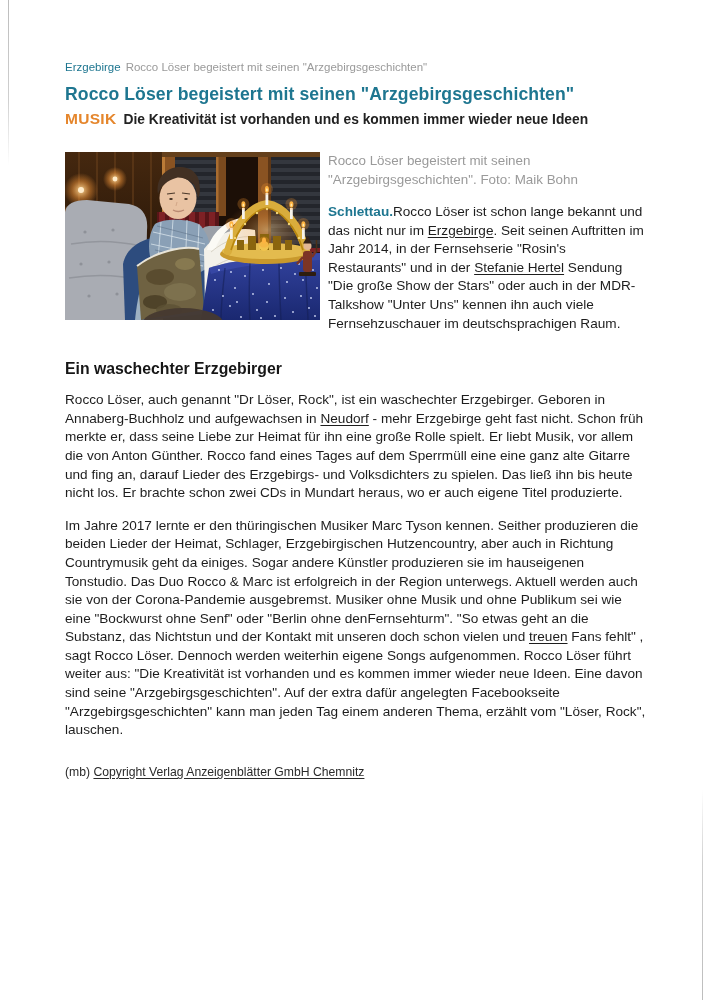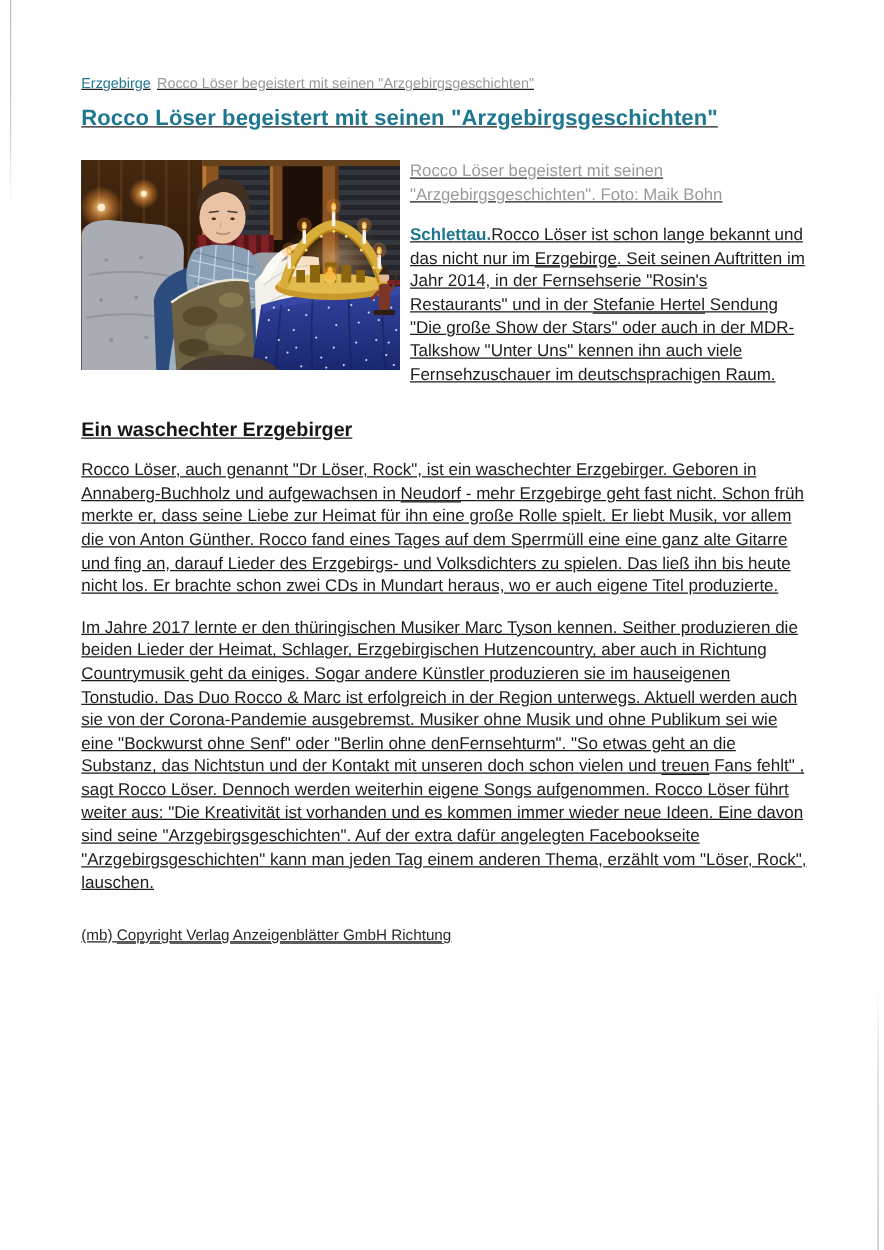--- a/index.html
+++ b/index.html
@@ -11,21 +11,21 @@
   html,body{margin:0;padding:0;background:#ffffff;}
   body{
     width:707px;height:1000px;position:relative;overflow:hidden;
     font-family:"Liberation Sans","DejaVu Sans",sans-serif;
     -webkit-font-smoothing:antialiased;
   }
   .scan-edge-left{position:absolute;left:8px;top:0;width:1px;height:165px;
     background:linear-gradient(#bdbdbd,#cfcfcf 60%,rgba(255,255,255,0));}
   .scan-edge-right{position:absolute;right:4px;bottom:0;width:1px;height:210px;
     background:linear-gradient(rgba(255,255,255,0),#cfcfcf 35%,#bdbdbd);}
-  .content{position:absolute;left:65px;top:60px;width:581px;color:var(--text-dark);text-decoration:underline;}
+  .content{position:absolute;left:65px;top:60px;width:581px;color:var(--text-dark);}
   
   .breadcrumb{font-size:11.5px;line-height:15px;color:var(--text-gray);}
   .breadcrumb .crumb-section{color:var(--accent-teal);margin-right:5px;}
   h1.headline{font-size:17.6px;line-height:21px;font-weight:bold;color:var(--accent-teal);
     margin:9px 0 5px 0;letter-spacing:0.1px;}
   .kicker{font-size:13.8px;line-height:18px;font-weight:bold;color:#222;}
   .kicker .kicker-category{color:var(--accent-orange);font-size:15.5px;margin-right:7px;letter-spacing:0.3px;}
   .published{font-size:12.3px;color:var(--text-gray);margin-top:7px;}
   
   article{margin-top:21px;font-size:13.6px;line-height:18.6px;}
@@ -48,20 +48,23 @@
 <div class="scan-edge-right"></div>
 
 <div class="content">
 
   <div class="breadcrumb">
     <span class="crumb-section">Erzgebirge</span><span class="crumb-trail">Rocco Löser begeistert mit seinen "Arzgebirgsgeschichten"</span>
   </div>
 
   <h1 class="headline">Rocco Löser begeistert mit seinen "Arzgebirgsgeschichten"</h1>
 
+  <div class="kicker">
+    <span class="kicker-category">MUSIK</span><span>Die Kreativität ist vorhanden und es kommen immer wieder neue Ideen</span>
+  </div>
 
 
   <article>
 
     <figure class="photo">
       <svg width="255" height="168" viewBox="0 0 255 168" xmlns="http://www.w3.org/2000/svg">
         <defs>
           <linearGradient id="wg" x1="0" y1="0" x2="0" y2="1">
             <stop offset="0" stop-color="#45280f"></stop>
               <stop offset="1" stop-color="#190d05"></stop>
@@ -280,16 +283,16 @@
     <p class="body-paragraph"><span class="location-lead">Schlettau.</span><span>Rocco Löser ist schon lange bekannt und das nicht nur im </span><span class="inline-link">Erzgebirge</span><span>. Seit seinen Auftritten im Jahr 2014, in der Fernsehserie "Rosin's Restaurants" und in der </span><span class="inline-link">Stefanie Hertel</span><span> Sendung "Die große Show der Stars" oder auch in der MDR-Talkshow "Unter Uns" kennen ihn auch viele Fernsehzuschauer im deutschsprachigen Raum.</span></p>
 
     <h2 class="section-heading">Ein waschechter Erzgebirger</h2>
 
     <p class="body-paragraph"><span>Rocco Löser, auch genannt "Dr Löser, Rock", ist ein waschechter Erzgebirger. Geboren in Annaberg-Buchholz und aufgewachsen in </span><span class="inline-link">Neudorf</span><span> - mehr Erzgebirge geht fast nicht. Schon früh merkte er, dass seine Liebe zur Heimat für ihn eine große Rolle spielt. Er liebt Musik, vor allem die von Anton Günther. Rocco fand eines Tages auf dem Sperrmüll eine eine ganz alte Gitarre und fing an, darauf Lieder des Erzgebirgs- und Volksdichters zu spielen. Das ließ ihn bis heute nicht los. Er brachte schon zwei CDs in Mundart heraus, wo er auch eigene Titel produzierte.</span></p>
 
 
     <p class="body-paragraph"><span>Im Jahre 2017 lernte er den thüringischen Musiker Marc Tyson kennen. Seither produzieren die beiden Lieder der Heimat, Schlager, Erzgebirgischen Hutzencountry, aber auch in Richtung Countrymusik geht da einiges. Sogar andere Künstler produzieren sie im hauseigenen Tonstudio. Das Duo Rocco &amp; Marc ist erfolgreich in der Region unterwegs. Aktuell werden auch sie von der Corona-Pandemie ausgebremst. Musiker ohne Musik und ohne Publikum sei wie eine "Bockwurst ohne Senf" oder "Berlin ohne denFernsehturm". "So etwas geht an die Substanz, das Nichtstun und der Kontakt mit unseren doch schon vielen und </span><span class="inline-link">treuen</span><span> Fans fehlt" , sagt Rocco Löser. Dennoch werden weiterhin eigene Songs aufgenommen. Rocco Löser führt weiter aus: "Die Kreativität ist vorhanden und es kommen immer wieder neue Ideen. Eine davon sind seine "Arzgebirgsgeschichten". Auf der extra dafür angelegten Facebookseite "Arzgebirgsgeschichten" kann man jeden Tag einem anderen Thema, erzählt vom "Löser, Rock", lauschen.</span></p>
 
     <div class="article-footer"><span>(mb)</span>
-      <span class="inline-link">Copyright Verlag Anzeigenblätter GmbH Richtung</span></div>
+      <span class="inline-link">Copyright Verlag Anzeigenblätter GmbH Chemnitz</span></div>
 
   </article>
 </div>
 
 </body></html>

